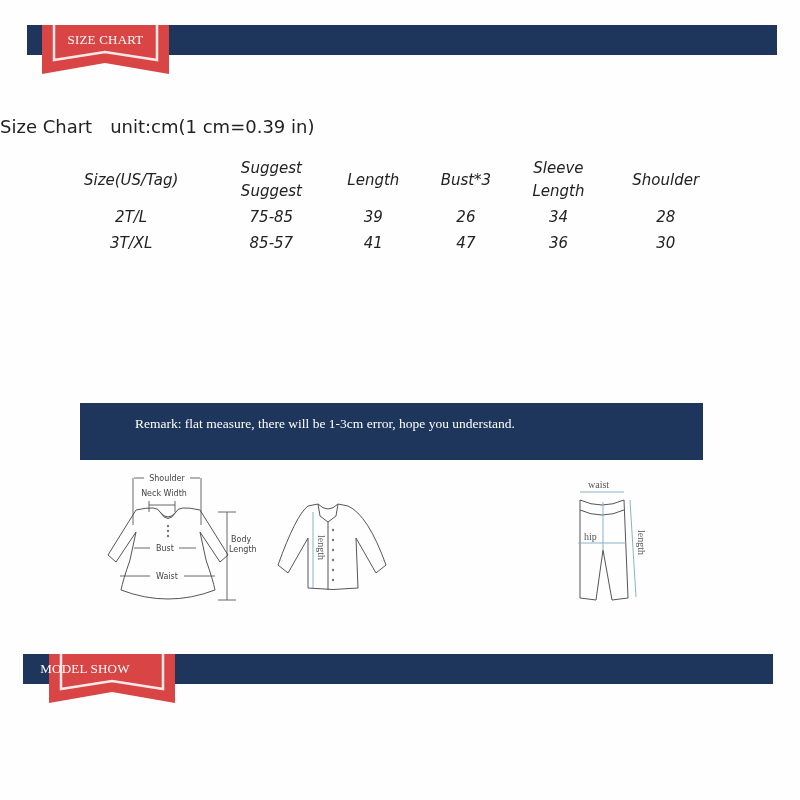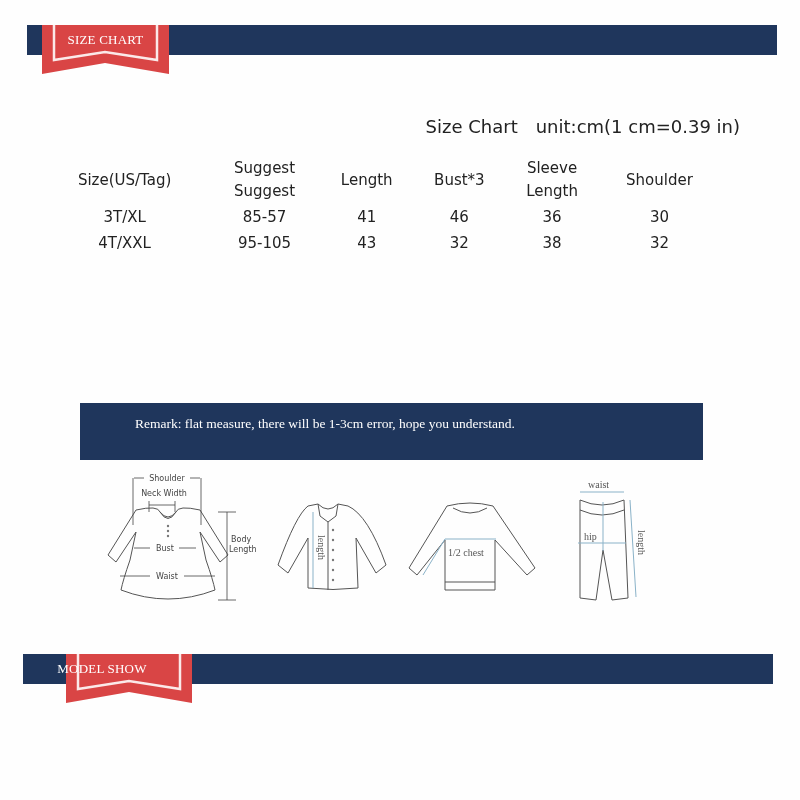--- a/index.html
+++ b/index.html
@@ -8,26 +8,26 @@
 
     .section-bar { position: absolute; background: #1f365c; height: 30px; }
     .ribbon { position: absolute; }
     .ribbon svg { display: block; }
     .ribbon-label {
       position: absolute; left: 0; right: 0; text-align: center;
       font-family: "Liberation Serif", serif; color: #fff; font-size: 13px; letter-spacing: 0.2px;
     }
 
     .chart-title {
-      position: absolute; top: 116px; left: 0; width: 740px; text-align: right;
+      position: absolute; top: 116px; left: 0; width: 740px; text-align: left;
       font-size: 18px; color: #222;
     }
     .chart-title span.unit { margin-left: 18px; }
 
-    .size-table { position: absolute; top: 156px; left: 40px; width: 680px; border-collapse: collapse; }
+    .size-table { position: absolute; top: 156px; left: 46px; width: 680px; border-collapse: collapse; font-style: italic; }
     .size-table th, .size-table td { text-align: center; font-weight: normal; font-size: 15px; color: #222; }
     .size-table th { height: 48px; line-height: 23px; vertical-align: middle; }
     .size-table td { height: 26px; }
 
     .remark {
       position: absolute; top: 403px; left: 80px; width: 623px; height: 57px;
       background: #1f365c; color: #fff; font-family: "Liberation Serif", serif; font-size: 13.5px;
       padding: 8px 16px 0 55px; line-height: 26px;
     }
 
@@ -59,34 +59,34 @@
       <th><span>Size(US/Tag)</span></th>
       <th><span>Suggest</span><br><span>Suggest</span></th>
       <th><span>Length</span></th>
       <th><span>Bust*3</span></th>
       <th><span>Sleeve</span><br><span>Length</span></th>
       <th><span>Shoulder</span></th>
     </tr>
   </thead>
   <tbody>
     <tr>
+      <td>2T/L</td>
+      <td>75-85</td>
+      <td>39</td>
+      <td>26</td>
+      <td>34</td>
+      <td>28</td>
+    </tr>
+    <tr>
       <td>3T/XL</td>
       <td>85-57</td>
       <td>41</td>
-      <td>46</td>
+      <td>47</td>
       <td>36</td>
       <td>30</td>
-    </tr>
-    <tr>
-      <td>4T/XXL</td>
-      <td>95-105</td>
-      <td>43</td>
-      <td>32</td>
-      <td>38</td>
-      <td>32</td>
     </tr>
   </tbody>
 </table>
 
 <div class="remark">
   <div>Remark: flat measure, there will be 1-3cm error, hope you understand.</div>
 </div>
 
 <div class="diagrams">
 
@@ -139,34 +139,20 @@
           <circle cx="75" cy="80" r="1.2"></circle>
           <circle cx="75" cy="90" r="1.2"></circle>
           <circle cx="75" cy="100" r="1.2"></circle>
           <circle cx="75" cy="110" r="1.2"></circle>
         </g>
       <line x1="55" y1="42" x2="55" y2="118" stroke="#8ab2c8" stroke-width="1"></line>
       <text class="slabel" transform="translate(60,65) rotate(90)">length</text>
     </svg>
   </div>
 
-  <div class="diagram" style="left:325px; top:10px;">
-    <svg width="140" height="140">
-      <g fill="none" stroke="#555" stroke-width="1">
-        <path d="M42,36 Q65,30 88,36 L130,98 L122,105 L90,70 L90,120 L40,120 L40,70 L12,105 L4,98 Z"></path>
-        <path d="M48,38 Q65,48 82,38"></path>
-        <line x1="40" y1="112" x2="90" y2="112"></line>
-      </g>
-      <g stroke="#8ab2c8" stroke-width="1">
-        <line x1="40" y1="69" x2="91" y2="69"></line>
-        <line x1="40" y1="69" x2="18" y2="105"></line>
-      </g>
-      <text class="slabel" x="43" y="86">1/2 chest</text>
-    </svg>
-  </div>
 
   <div class="diagram" style="left:490px; top:10px;">
     <svg width="120" height="140">
       <g fill="none" stroke="#555" stroke-width="1">
         <path d="M10,30 Q32,40 54,30 L58,128 L42,130 L33,80 L26,130 L10,128 Z"></path>
         <path d="M10,40 Q32,50 54,40"></path>
       </g>
       <g stroke="#8ab2c8" stroke-width="1">
         <line x1="10" y1="22" x2="54" y2="22"></line>
         <line x1="8" y1="73" x2="56" y2="73"></line>
@@ -174,19 +160,19 @@
         <line x1="33" y1="32" x2="33" y2="81"></line>
       </g>
       <text class="slabel" x="18" y="18">waist</text>
       <text class="slabel" x="14" y="70">hip</text>
       <text class="slabel" transform="translate(68,60) rotate(90)">length</text>
     </svg>
   </div>
 </div>
 
 <div class="section-bar" style="top:654px; left:23px; width:750px;"></div>
-<div class="ribbon" style="top:654px; left:39px; width:126px; height:49px;padding-left:27px;">
+<div class="ribbon" style="top:654px; left:22px; width:126px; height:49px;padding-left:27px;">
   <svg width="126" height="49">
     <polygon points="0,0 126,0 126,49 63,38 0,49" fill="#d94545"></polygon>
     <polyline points="12,0 12,35 63,27 114,35 114,0" fill="none" stroke="#fbe9e9" stroke-width="2.5"></polyline>
   </svg>
   <div class="ribbon-label" style="top:7px;">MODEL SHOW</div>
 </div>
 
 </body></html>

